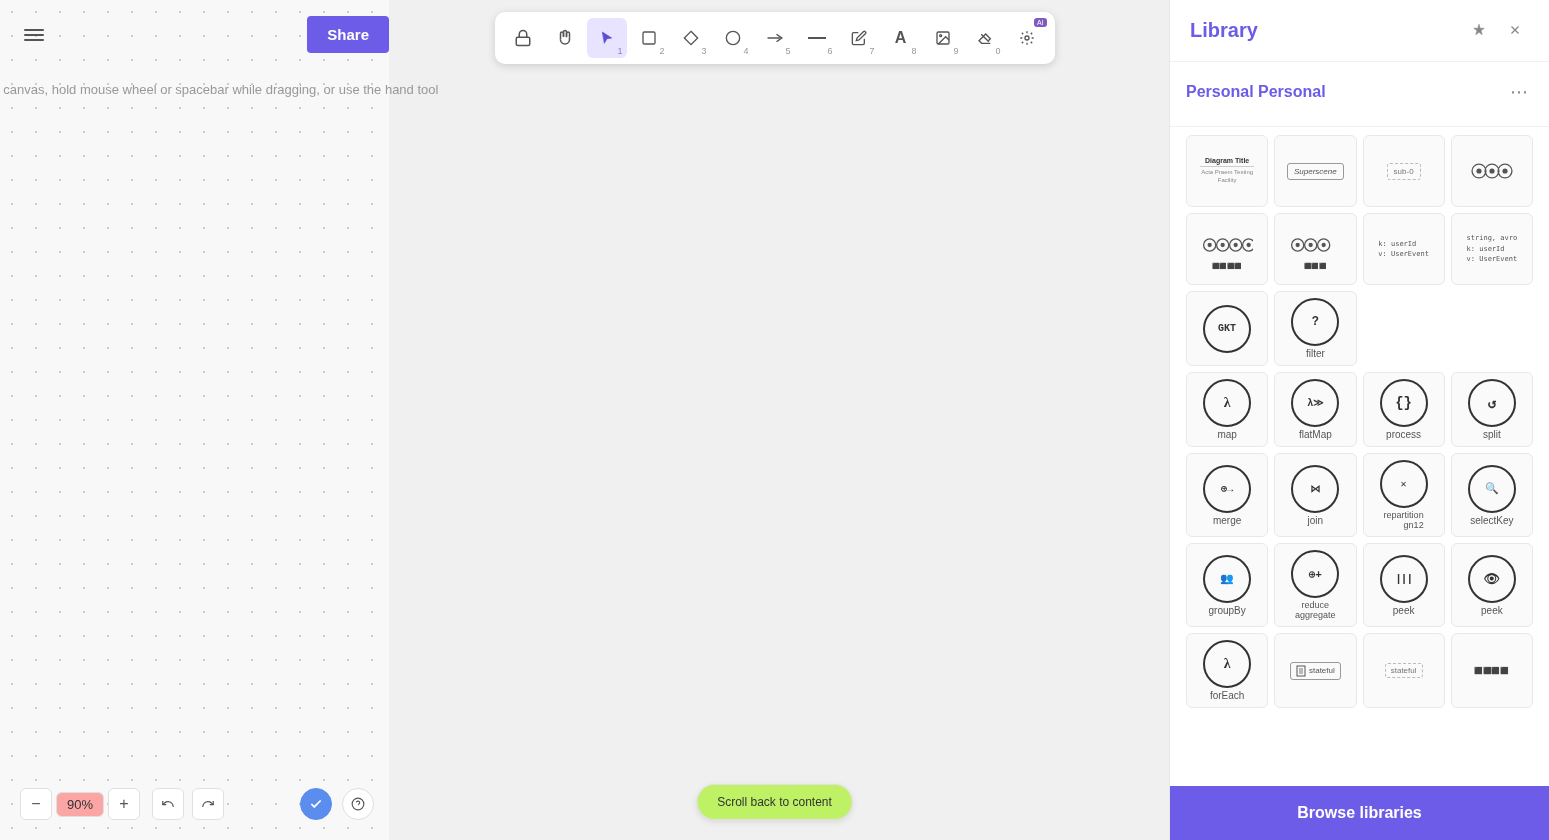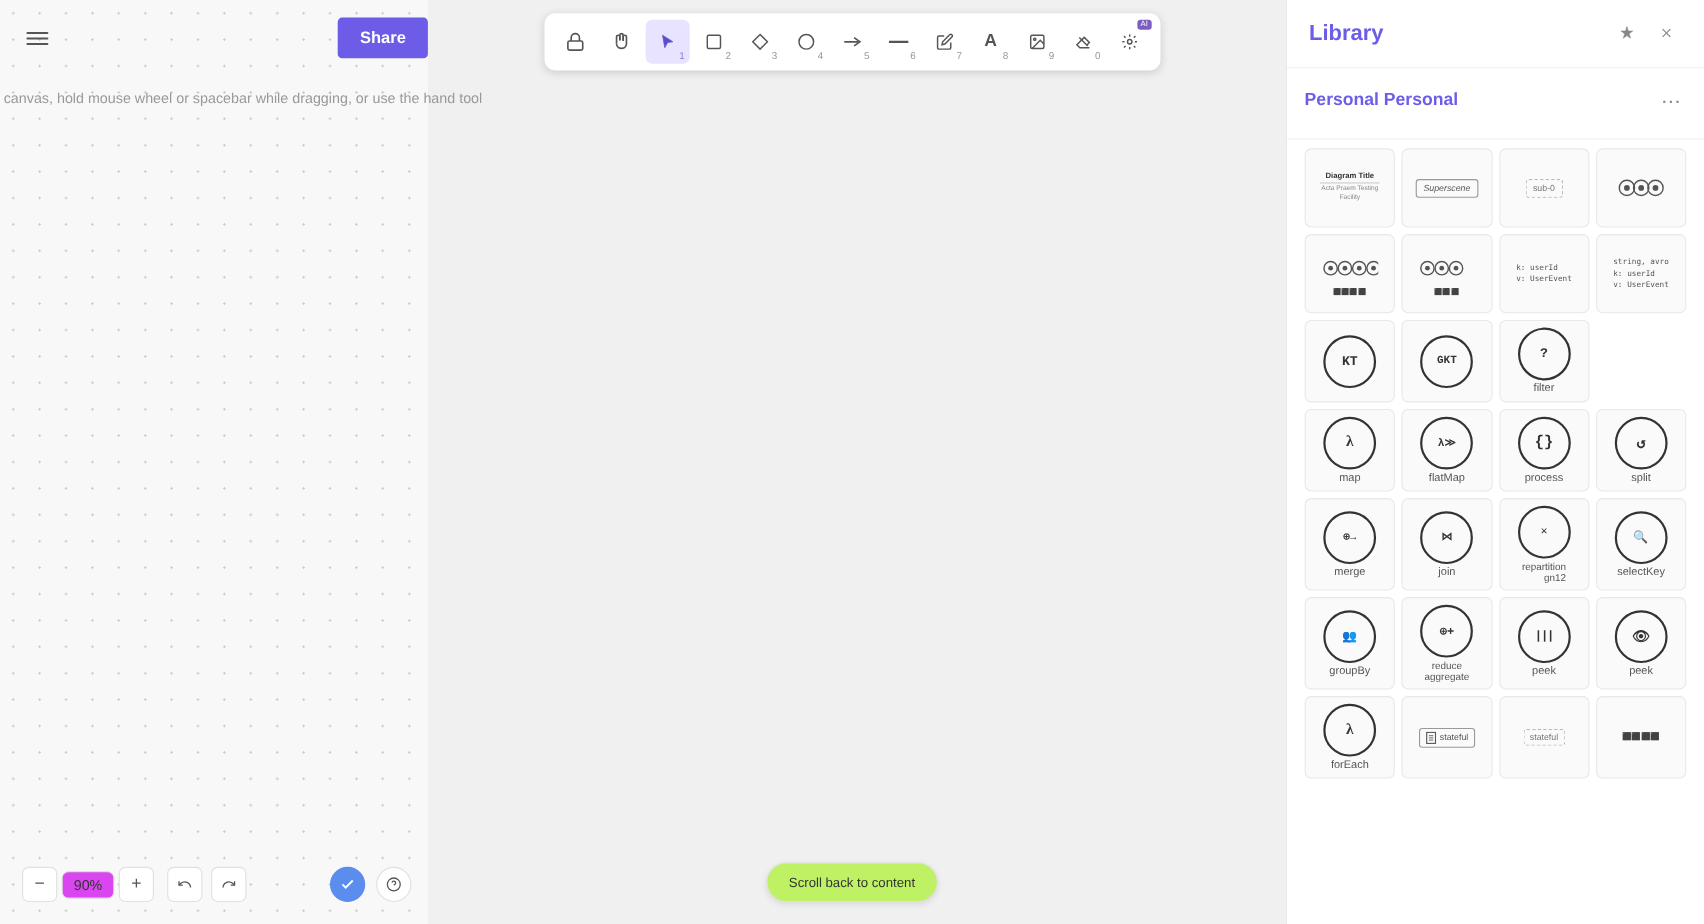--- a/index.html
+++ b/index.html
@@ -142,21 +142,21 @@
       border: 1px solid #e0e0e0;
       border-radius: 6px;
       cursor: pointer;
       font-size: 16px;
       display: flex;
       align-items: center;
       justify-content: center;
       color: #555;
     }
     .zoom-level {
-      background: #d946ef;
+      background: #fca5a5;
       border: 1px solid #e0e0e0;
       border-radius: 6px;
       padding: 4px 10px;
       font-size: 13px;
       color: #333;
       min-width: 48px;
       text-align: center;
     }
     .history-btn {
       width: 32px;
@@ -616,23 +616,20 @@
         <div style="font-family:monospace;font-size:7px;color:#555;text-align:left;line-height:1.5;">
           <div>string, avro</div>
           <div>k: userId</div>
           <div>v: UserEvent</div>
         </div>
       </div>
     </div>
 
     <div class="library-grid" style="margin-top:6px;">
       <div class="library-item">
-        <div class="circle-item">KT</div>
-      </div>
-      <div class="library-item">
         <div class="circle-item circle-item-sm">GKT</div>
       </div>
       <div class="library-item">
         <div class="circle-item">?</div>
         <div class="lib-label">filter</div>
       </div>
     </div>
 
     <div class="library-grid" style="margin-top:6px;">
       <div class="library-item">
@@ -709,13 +706,14 @@
       </div>
       <div class="library-item">
         <div style="border:1.5px dashed #bbb;border-radius:3px;padding:2px 5px;font-size:8px;color:#777;">stateful</div>
       </div>
       <div class="library-item">
         <div style="font-size:7px;color:#777;line-height:1.3;">⬛⬛⬛⬛</div>
       </div>
     </div>
   </div>
 
+  <button class="browse-btn">Browse libraries</button>
 </div>
 
 </body></html>

